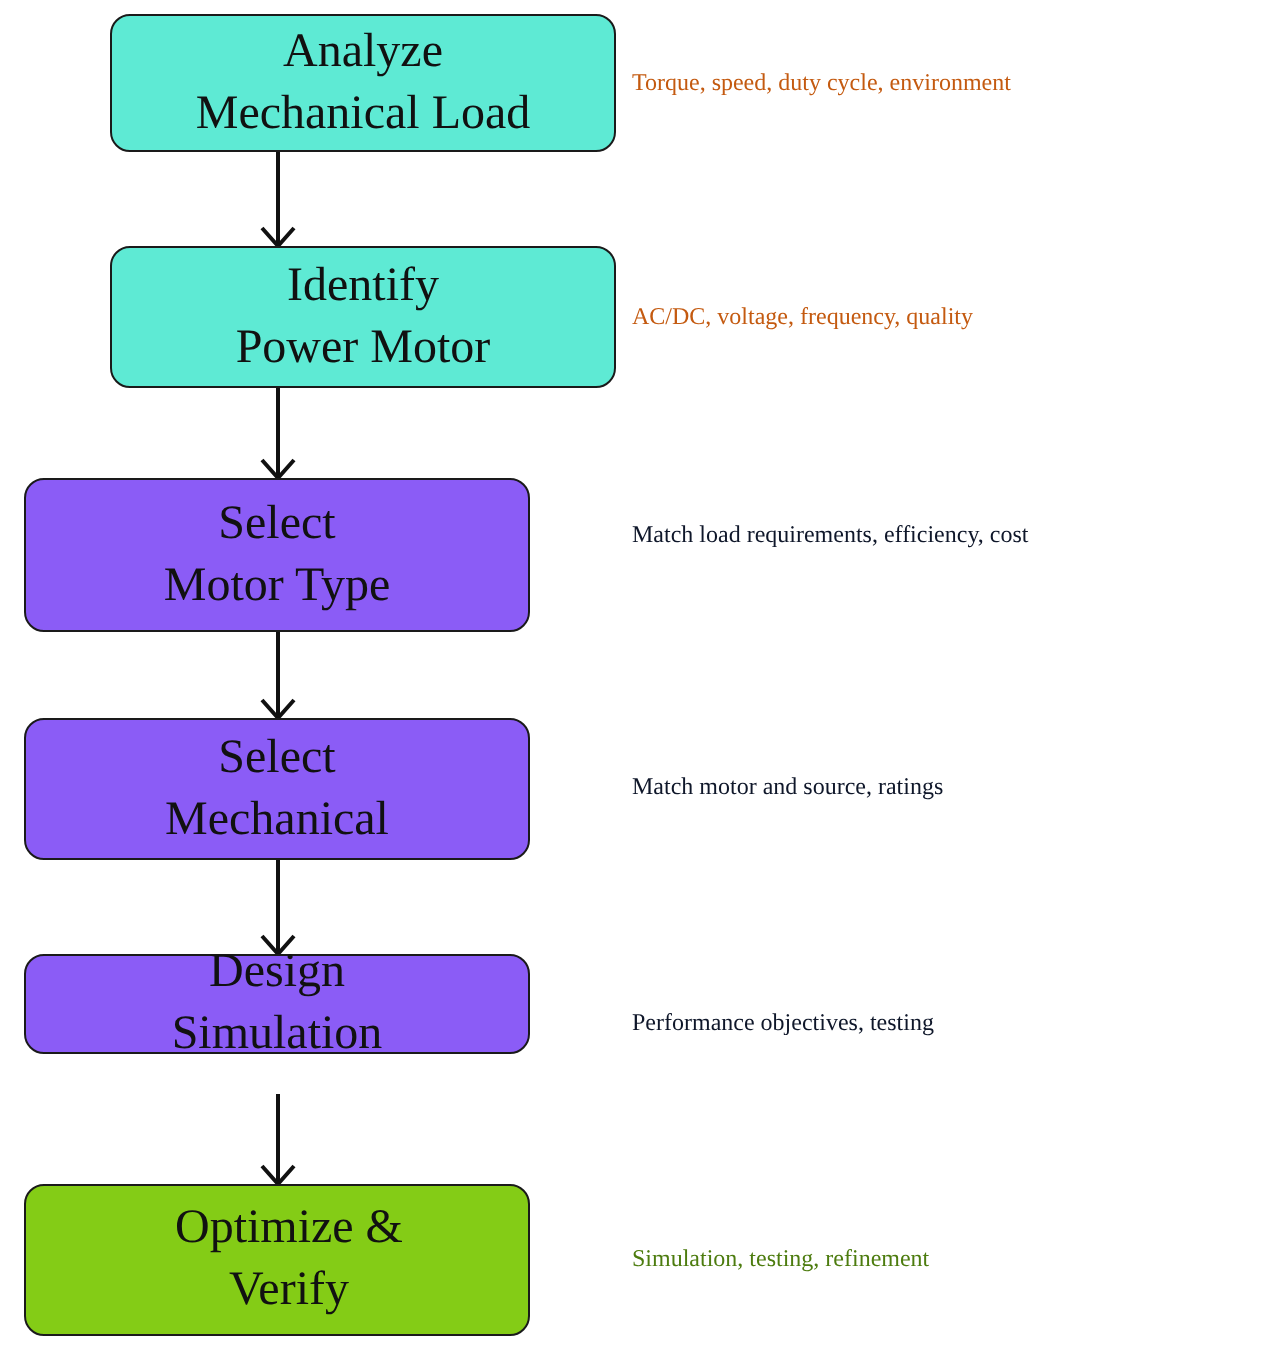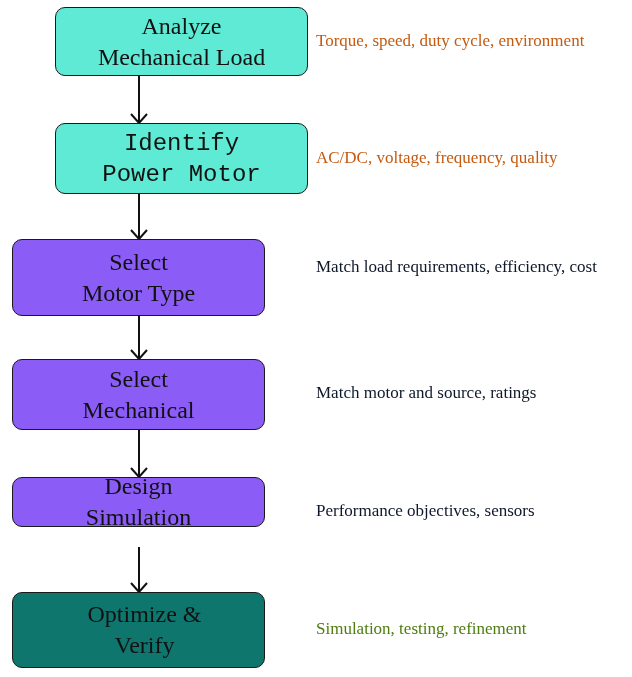--- a/index.html
+++ b/index.html
@@ -4,22 +4,22 @@
 <style>
   html, body { margin: 0; padding: 0; background: #ffffff; }
   body { width: 632px; height: 677px; position: relative; overflow: hidden;
          font-family: "Liberation Serif", "DejaVu Serif", serif; }
   .box { position: absolute; left: 12px; width: 253px; height: 68px;
          border: 1.5px solid #1a1a1a; border-radius: 10px; box-sizing: border-box;
          display: flex; flex-direction: column; align-items: center; justify-content: center;
          color: #111; font-size: 24px; line-height: 31px; text-align: center; }
   .box.input { background: #5eead4; margin-left: 43px; }
   .box.core { background: #8b5cf6; }
-  .box.final { background: #0f766e; padding-left: 12px; }
-  .note { position: absolute; left: 316px; font-size: 17px; line-height: 22px; width: 310px; }
+  .box.final { background: #84cc16; padding-left: 12px; }
+  .note { position: absolute; left: 316px; font-size: 12px; line-height: 22px; width: 310px; }
   .note.orange { color: #c45a10; }
   .note.blue { color: #0f172a; }
   .note.green { color: #4d7c0f; }
   svg.arrows { position: absolute; left: 0; top: 0; }
 </style>
 </head>
 <body>
 
 <svg class="arrows" width="632" height="677">
   <g stroke="#111" stroke-width="2" fill="none">
@@ -45,21 +45,21 @@
       </g>
   </g>
 </svg>
 
 <div class="box input" style="top:7px;height:69px;">
   <span>Analyze</span>
   <span>Mechanical Load</span>
 </div>
 <div class="note orange" style="top:30px;">Torque, speed, duty cycle, environment</div>
 
-<div class="box input" style="top:123px;height:71px;font-family:Liberation Mono, monospace;">
+<div class="box input" style="top:123px;height:71px;">
   <span>Identify</span>
   <span>Power Motor</span>
 </div>
 <div class="note orange" style="top:147px;">AC/DC, voltage, frequency, quality</div>
 
 <div class="box core" style="top:239px;height:77px;">
   <span>Select</span>
   <span>Motor Type</span>
 </div>
 <div class="note blue" style="top:256px;width:300px;">Match load requirements, efficiency, cost</div>
@@ -67,19 +67,19 @@
 <div class="box core" style="top:359px;height:71px;">
   <span>Select</span>
   <span>Mechanical</span>
 </div>
 <div class="note blue" style="top:382px;">Match motor and source, ratings</div>
 
 <div class="box core" style="top:477px;height:50px;">
   <span>Design</span>
   <span>Simulation</span>
 </div>
-<div class="note blue" style="top:500px;">Performance objectives, sensors</div>
+<div class="note blue" style="top:500px;">Performance objectives, testing</div>
 
 <div class="box final" style="top:592px;height:76px;">
   <span>Optimize &amp;</span>
   <span>Verify</span>
 </div>
 <div class="note green" style="top:618px;">Simulation, testing, refinement</div>
 
 </body></html>

